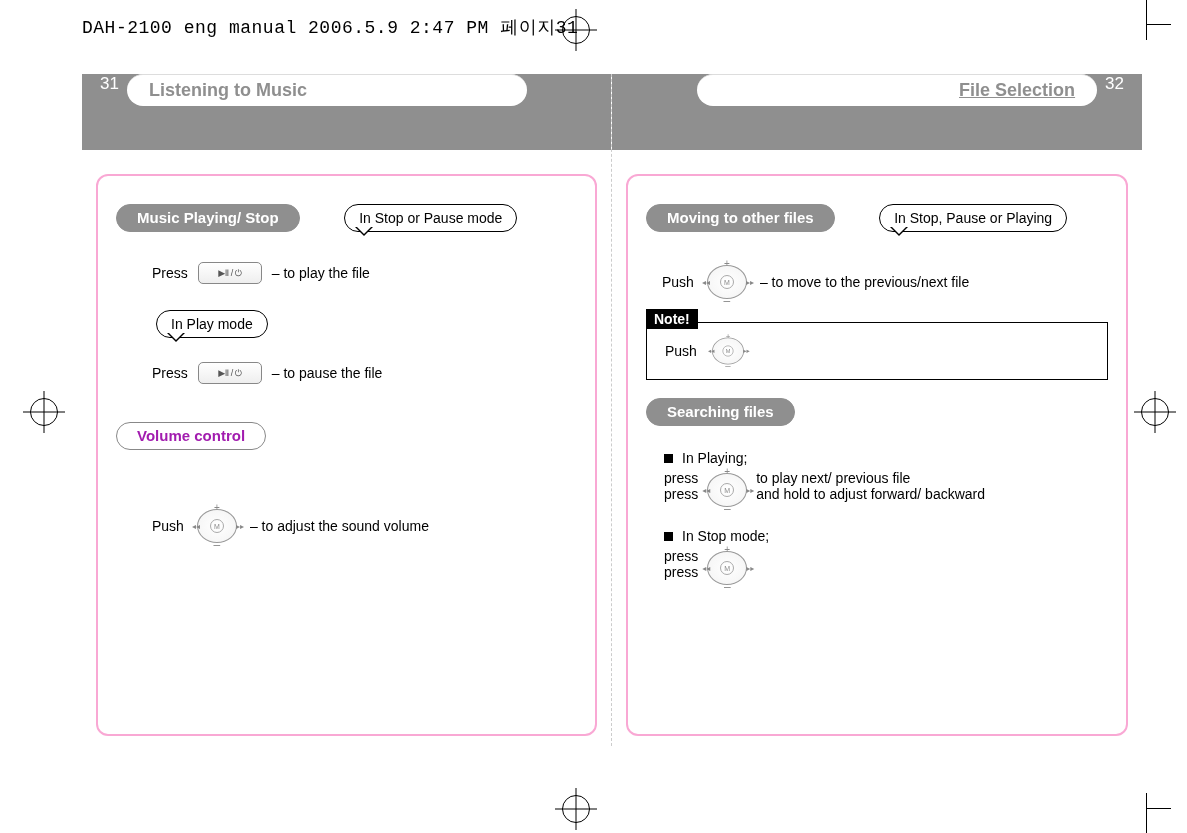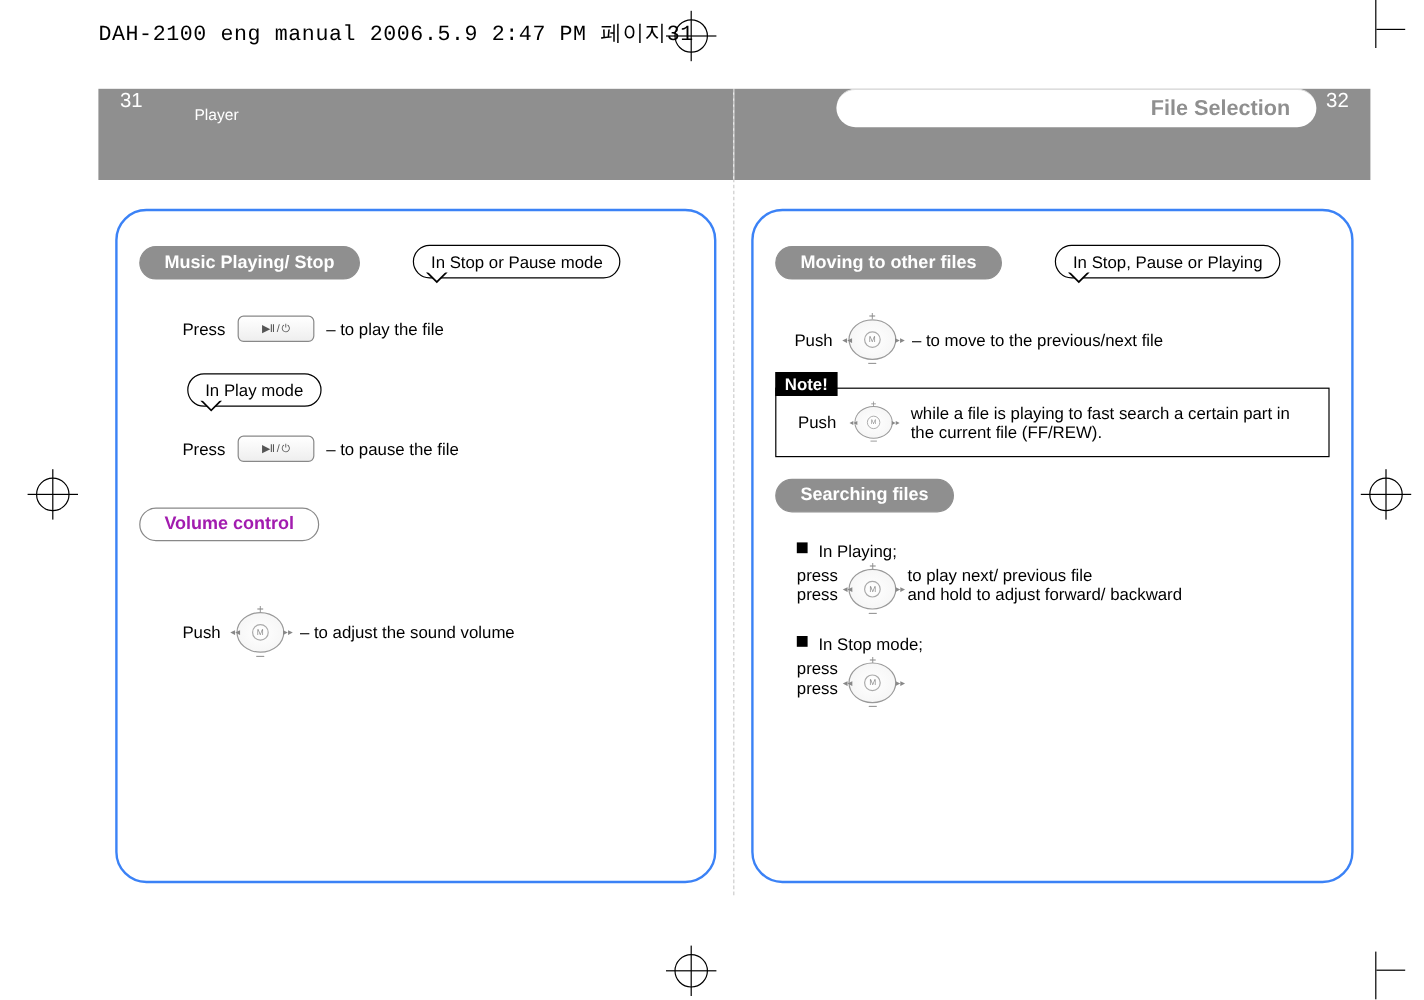--- a/index.html
+++ b/index.html
@@ -85,25 +85,25 @@
     padding:0 22px;
     margin-bottom:10px;
     color:#8f8f8f;
     font-weight:bold;
     font-size:18px;
     position:relative;
     border-top:1px solid #ddd;
     white-space:nowrap;
   }
   .hdr-left .title-pill { min-width:400px; }
-  .hdr-right .title-pill { min-width:400px; text-align:right;}
+  .hdr-right .title-pill { min-width:400px; text-align:right;text-decoration:underline;}
   .card {
     margin: 24px 14px 10px 14px;
-    border: 2px solid #3b82f6;
-    border-radius: 26px;
+    border: 2px solid #f9a8d4;
+    border-radius: 12px;
     padding: 22px 18px 26px 18px;
     min-height: 562px;
     position:relative;
   }
   .chip {
     display:inline-block;
     border-radius: 18px;
     padding:5px 20px 6px 20px;
     font-weight:bold;
     font-size:15px;
@@ -191,21 +191,21 @@
   }
   .note-label{
     position:absolute;
     top:-14px; left:-1px;
     background:#000; color:#fff;
     font-weight:bold;
     padding:2px 8px;
     font-size:14px;
   }
   .bullet-row{
-    display:flex; gap:6px;
+    display:flex; align-items:center; gap:6px;
     margin:4px 0 4px 8px;
     font-size:14px;
     padding-left:10px;
   }
   .sq{
     width:9px; height:9px; background:#000; display:inline-block;
     margin-right:3px; margin-top:1px;
   }
   .sub{
     font-size:14px;
@@ -226,20 +226,21 @@
 <div class="reg-mark reg-bot"></div>
 <div class="reg-mark reg-left"></div>
 <div class="reg-mark reg-right"></div>
 
 <div class="spread">
 
   <div class="page">
     <div class="header-bar hdr-left">
       <span class="section-label">Player</span>
       <span class="page-num">31</span>
+      <div class="title-pill">Listening to Music</div>
     </div>
 
     <div class="card">
       <span class="chip grey">Music Playing/ Stop</span>
 
       <div class="bubble">In Stop or Pause mode</div>
       <div class="line">
         <span>Press</span>
         <span class="btn-oblong">
             <span class="play-glyph"></span>
@@ -297,21 +298,20 @@
       <div class="note-box">
         <span class="note-label">Note!</span>
         <div style="display:flex; align-items:center; gap:8px; flex-wrap:wrap; padding-left:6px;">
           <span>Push</span>
           <span class="nav-pad" style="transform:scale(0.8); margin:-4px 0;">
             <span class="ring"></span>
               <span class="m">M</span>
               <span class="lft">◂◂</span>
               <span class="rgt">▸▸</span>
           </span>
-          <span style="flex:1; min-width:250px;">while a file is playing to fast search a certain part in the current file (FF/REW).</span>
         </div>
       </div>
 
       <span class="chip grey">Searching files</span>
 
       <div class="bullet-row">
         <span class="sq"></span>
         <span>In Playing;</span>
       </div>
       <div class="sub twoline">

